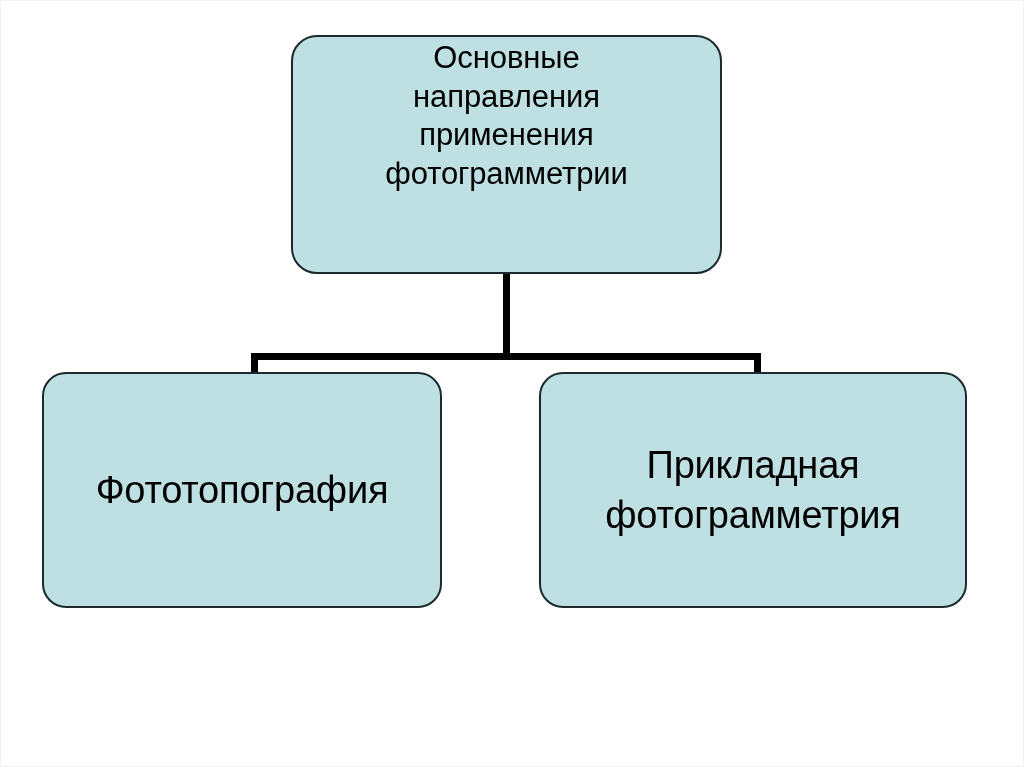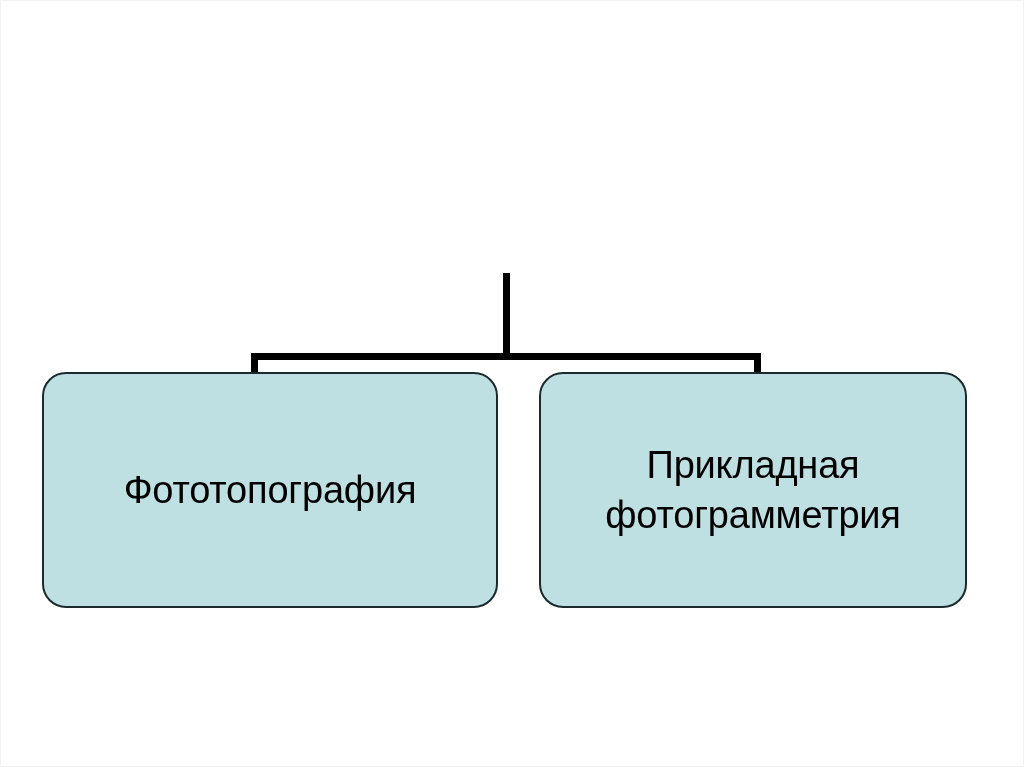--- a/index.html
+++ b/index.html
@@ -68,21 +68,21 @@
     font-size: 31px;
     line-height: 38.5px;
     padding-top: 2px;
     letter-spacing: -0.1px;
   }
 
   
   #node-phototopography {
     left: 41px;
     top: 371px;
-    width: 456px;
+    width: 400px;
     height: 236px;
   }
   #node-phototopography .label {
     font-size: 38px;
     line-height: 48px;
     letter-spacing: -0.2px;
   }
 
   
   #node-applied {
@@ -106,20 +106,26 @@
 
     <rect x="502" y="272" width="7" height="87" fill="#000000"></rect>
 
     <rect x="250" y="352" width="510" height="7" fill="#000000"></rect>
 
     <rect x="250" y="352" width="7" height="24" fill="#000000"></rect>
 
     <rect x="753" y="352" width="7" height="24" fill="#000000"></rect>
   </svg>
 
+  <div class="node" id="node-root">
+    <span class="label">Основные
+направления
+применения
+фотограмметрии</span>
+  </div>
 
   <div class="node" id="node-phototopography">
     <span class="label">Фототопография</span>
   </div>
 
   <div class="node" id="node-applied">
     <span class="label">Прикладная
 фотограмметрия</span>
   </div>
 

